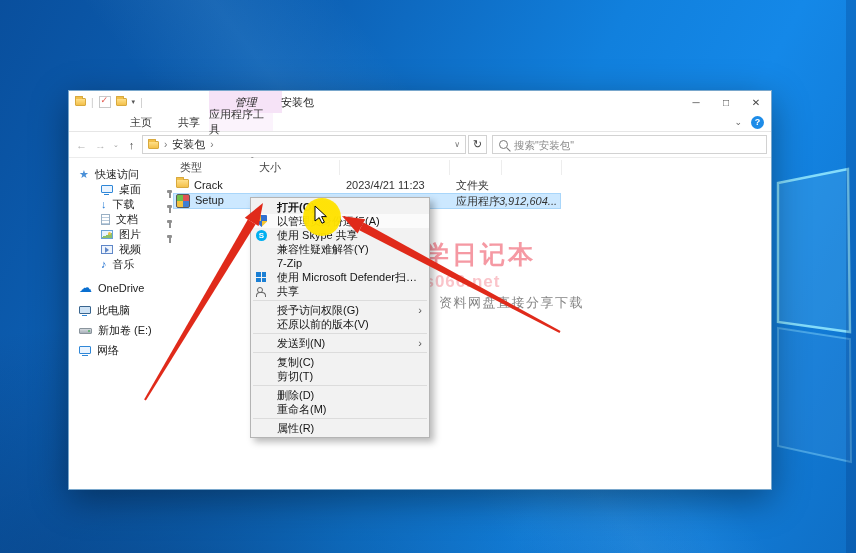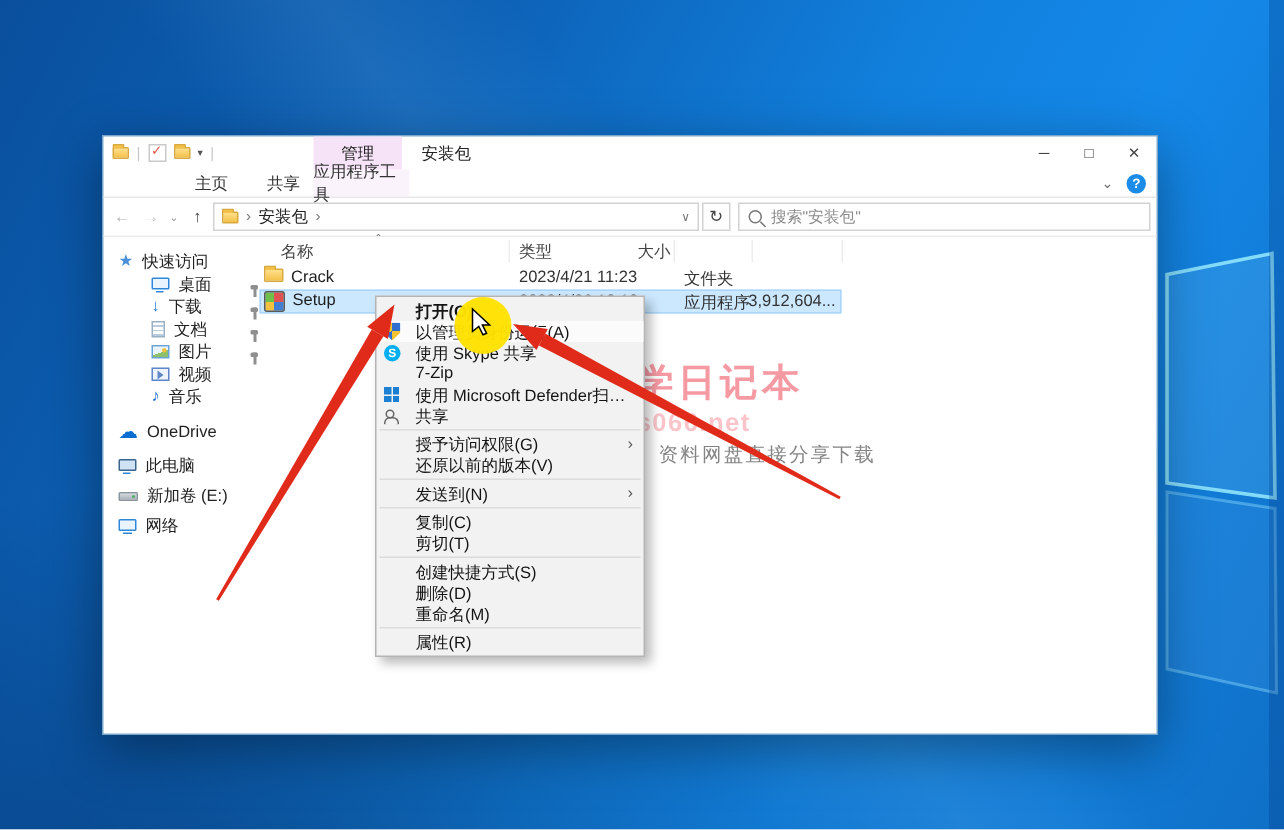--- a/index.html
+++ b/index.html
@@ -20,22 +20,22 @@
   
   .window{position:absolute;left:68px;top:90px;width:704px;height:400px;background:#fff;
     border:1px solid #79a7cc;box-shadow:0 10px 34px rgba(0,0,0,.38);
     display:flex;flex-direction:column;box-sizing:border-box;z-index:5;font-size:11px;color:#222;}
 
   
   .titlebar{height:22px;position:relative;display:flex;align-items:center;flex:none;}
   .qat{display:flex;align-items:center;gap:5px;padding-left:6px;}
   .qat .pipe{color:#c8c8c8;font-size:10px;}
   .qat .dd{font-size:7px;color:#555;}
-  .ctxgroup{position:absolute;left:140px;top:0;width:59px;height:22px;background:#f6e3f7;
-    display:flex;align-items:center;justify-content:center;color:#222;}
+  .ctxgroup{position:absolute;left:140px;top:0;width:73px;height:22px;background:#f6e3f7;
+    display:flex;align-items:center;justify-content:center;color:#222;font-style:italic;}
   .wintitle{position:absolute;left:212px;top:0;height:22px;display:flex;align-items:center;}
   .winbtns{position:absolute;right:0;top:0;height:22px;display:flex;}
   .winbtn{width:30px;height:22px;display:flex;align-items:center;justify-content:center;
     color:#444;font-size:10px;}
 
   
   .tabsrow{height:18px;position:relative;display:flex;align-items:stretch;flex:none;
     border-bottom:1px solid #e6e6e6;}
   .tab{padding:0 13px;display:flex;align-items:center;color:#333;}
   .tab.filetab{background:#4c1d95;color:#fff;margin-top:35px;}
@@ -84,21 +84,21 @@
   .col.c-type{width:52px;padding-left:7px;}
   .col.c-size{width:60px;justify-content:flex-end;padding-right:4px;text-align:right;}
   .colsep{position:absolute;top:2px;height:15px;border-left:1px solid #ededed;}
   .sortmark{position:absolute;left:78px;top:-3px;font-size:8px;color:#666;}
   .frow{height:16px;display:flex;align-items:center;width:388px;}
   .frow.sel{background:#cce8ff;outline:1px solid #a9d6fa;outline-offset:-1px;}
   .fcell{display:flex;align-items:flex-start;box-sizing:border-box;color:#1d1d1d;}
   .fcell.c-name{width:166px;padding-left:3px;gap:5px;}
   .fcell.c-date{width:110px;padding-left:7px;color:#333;}
   .fcell.c-type{width:52px;padding-left:7px;color:#333;}
-  .fcell.c-size{width:60px;justify-content:flex-end;padding-right:4px;color:#333;}
+  .fcell.c-size{width:60px;justify-content:flex-end;padding-right:4px;color:#333;font-style:italic;}
 
   
   .statusbar{height:22px;border-top:1px solid #e3e3e3;display:flex;align-items:center;
     padding:0 10px;gap:20px;flex:none;position:relative;color:#333;}
   .viewbtns{position:absolute;right:6px;top:2px;display:flex;gap:2px;}
   .vb{width:18px;height:16px;display:flex;align-items:center;justify-content:center;
     border:1px solid transparent;box-sizing:border-box;}
   .vb.sel{background:#cfe8ff;border-color:#84bce6;}
   .vb-det{width:10px;height:9px;background:repeating-linear-gradient(#6f8296 0 1px,transparent 1px 3px);}
   .vb-thm{width:10px;height:8px;border:1px solid #93a6b8;background:linear-gradient(90deg,#dfe9f2 45%,#aebfcf 45%);}
@@ -296,21 +296,20 @@
       </div>
       <div class="sitem group gap2">
         <span class="i-net"></span>
         <span>网络</span>
       </div>
     </div>
 
     <div class="filearea">
       <div class="cols">
         <span class="sortmark">ˆ</span>
-        <div class="col c-name">名称</div>
         <div class="col c-type">类型</div>
         <div class="col c-size">大小</div>
         <div class="colsep" style="left:166px"></div>
         <div class="colsep" style="left:276px"></div>
         <div class="colsep" style="left:328px"></div>
         <div class="colsep" style="left:388px"></div>
       </div>
       <div class="frow">
         <div class="fcell c-name">
           <span class="i-folder"></span>
@@ -343,20 +342,24 @@
     <span class="micon">
         <span class="i-shield"></span>
       </span>
     <span class="mtext">以管理员身份运行(A)</span>
   </div>
   <div class="mi">
     <span class="micon">
         <span class="i-skype">S</span>
       </span>
     <span class="mtext">使用 Skype 共享</span>
+  </div>
+  <div class="mi">
+    <span class="micon"></span>
+    <span class="mtext">兼容性疑难解答(Y)</span>
   </div>
   <div class="mi">
     <span class="micon"></span>
     <span class="mtext">7-Zip</span>
   </div>
   <div class="mi">
     <span class="micon">
         <span class="i-defender">
           <span></span>
           <span></span>
@@ -393,24 +396,20 @@
     <span class="micon"></span>
     <span class="mtext">复制(C)</span>
   </div>
   <div class="mi">
     <span class="micon"></span>
     <span class="mtext">剪切(T)</span>
   </div>
   <div class="msep"></div>
   <div class="mi">
     <span class="micon"></span>
-    <span class="mtext">创建快捷方式(S)</span>
-  </div>
-  <div class="mi">
-    <span class="micon"></span>
     <span class="mtext">删除(D)</span>
   </div>
   <div class="mi">
     <span class="micon"></span>
     <span class="mtext">重命名(M)</span>
   </div>
   <div class="msep"></div>
   <div class="mi">
     <span class="micon"></span>
     <span class="mtext">属性(R)</span>

